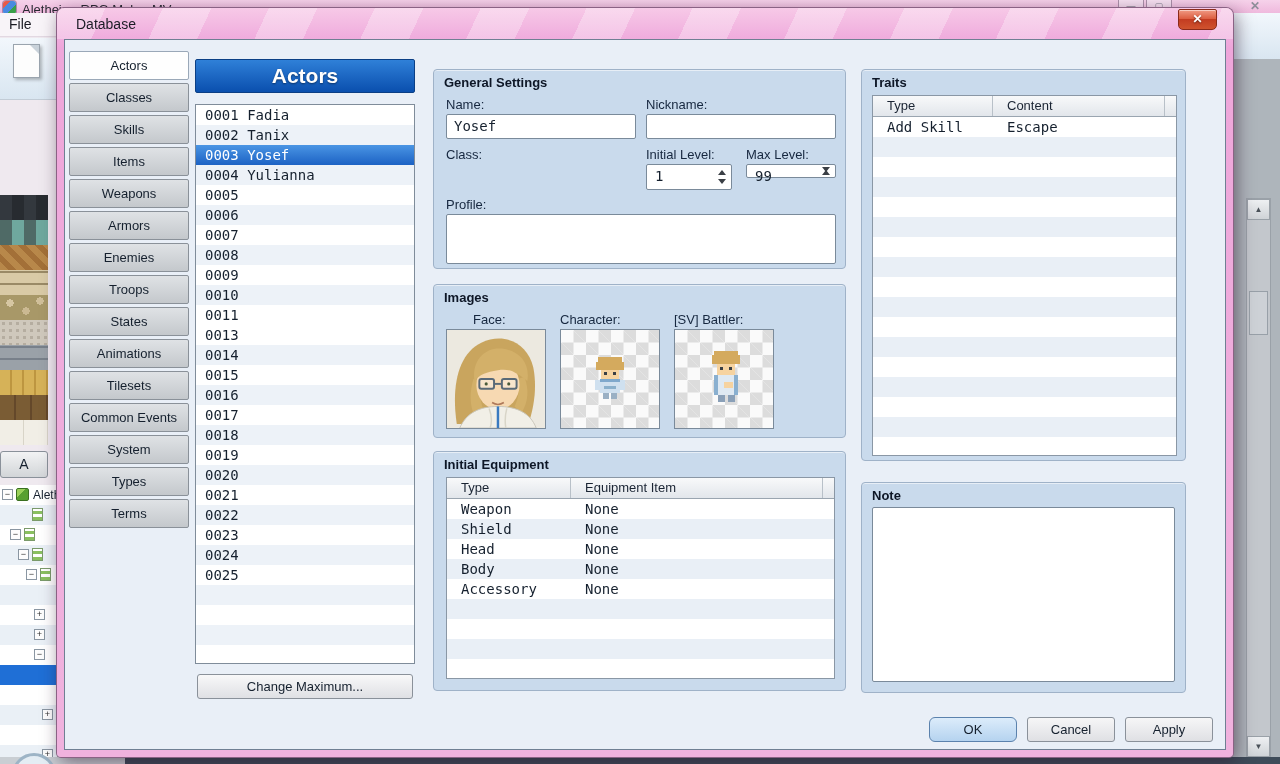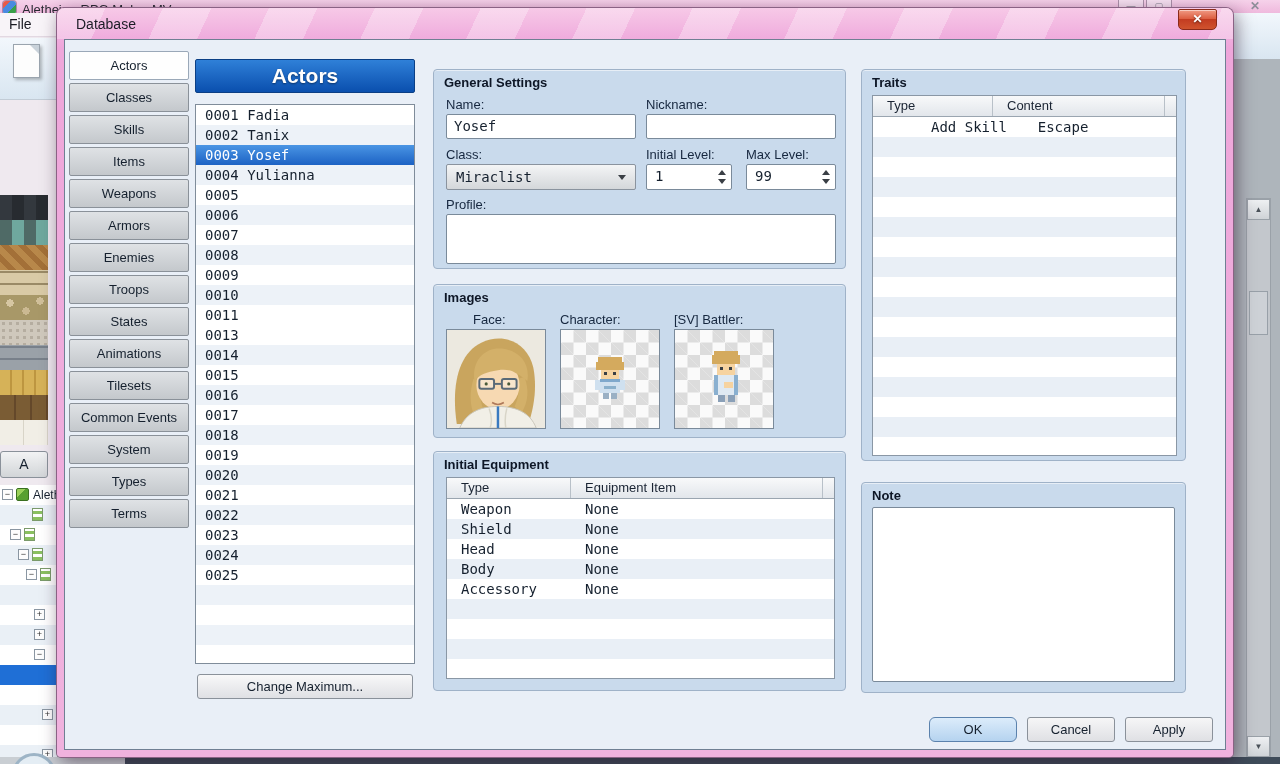--- a/index.html
+++ b/index.html
@@ -304,32 +304,28 @@
         </div>
       <div id="change-max">Change Maximum...</div>
 
       <div class="group" id="grp-general">
         <div class="group-title">General Settings</div>
         <div class="flabel" style="left:12px;top:27px;">Name:</div>
         <div class="tinput" style="left:12px;top:44px;width:190px;height:25px;line-height:23px;">Yosef</div>
         <div class="flabel" style="left:212px;top:27px;">Nickname:</div>
         <div class="tinput" style="left:212px;top:44px;width:190px;height:25px;line-height:23px;"></div>
         <div class="flabel" style="left:12px;top:77px;">Class:</div>
-        <div class="combo" style="left:12px;top:94px;width:190px;height:26px;">
-          <span>Miraclist</span>
-          <span class="arrow"></span>
-        </div>
         <div class="flabel" style="left:212px;top:77px;">Initial Level:</div>
         <div class="spin" style="left:212px;top:94px;width:86px;height:26px;">
           <span class="val">1</span>
           <span class="up"></span>
           <span class="dn"></span>
         </div>
         <div class="flabel" style="left:312px;top:77px;">Max Level:</div>
-        <div class="spin" style="left:312px;top:94px;width:90px;height:26px;">
+        <div class="spin" style="left:312px;top:94px;width:90px;height:14px;">
           <span class="val">99</span>
           <span class="up"></span>
           <span class="dn"></span>
         </div>
         <div class="flabel" style="left:12px;top:127px;">Profile:</div>
         <textarea class="tarea" style="left: 12px; top: 144px; width: 390px; height: 50px;" value=""></textarea>
       </div>
 
       <div class="group" id="grp-images">
         <div class="group-title">Images</div>
@@ -430,21 +426,21 @@
       </div>
 
       <div class="group" id="grp-traits">
         <div class="group-title">Traits</div>
         <div class="tbl" id="traits-table" style="left:10px;top:25px;width:305px;height:361px;">
             <div class="thead">
               <div class="th" style="width: 120px;">Type</div>
               <div class="th" style="width: 172px;">Content</div>
             </div>
             <div class="trow">
-              <div class="td" style="width: 120px; margin-left: 44px;">Add Skill</div>
+              <div class="td" style="width: 120px;">Add Skill</div>
               <div class="td" style="width: 172px;">Escape</div>
             </div>
             <div class="trow alt"></div>
             <div class="trow"></div>
             <div class="trow alt"></div>
             <div class="trow"></div>
             <div class="trow alt"></div>
             <div class="trow"></div>
             <div class="trow alt"></div>
             <div class="trow"></div>

